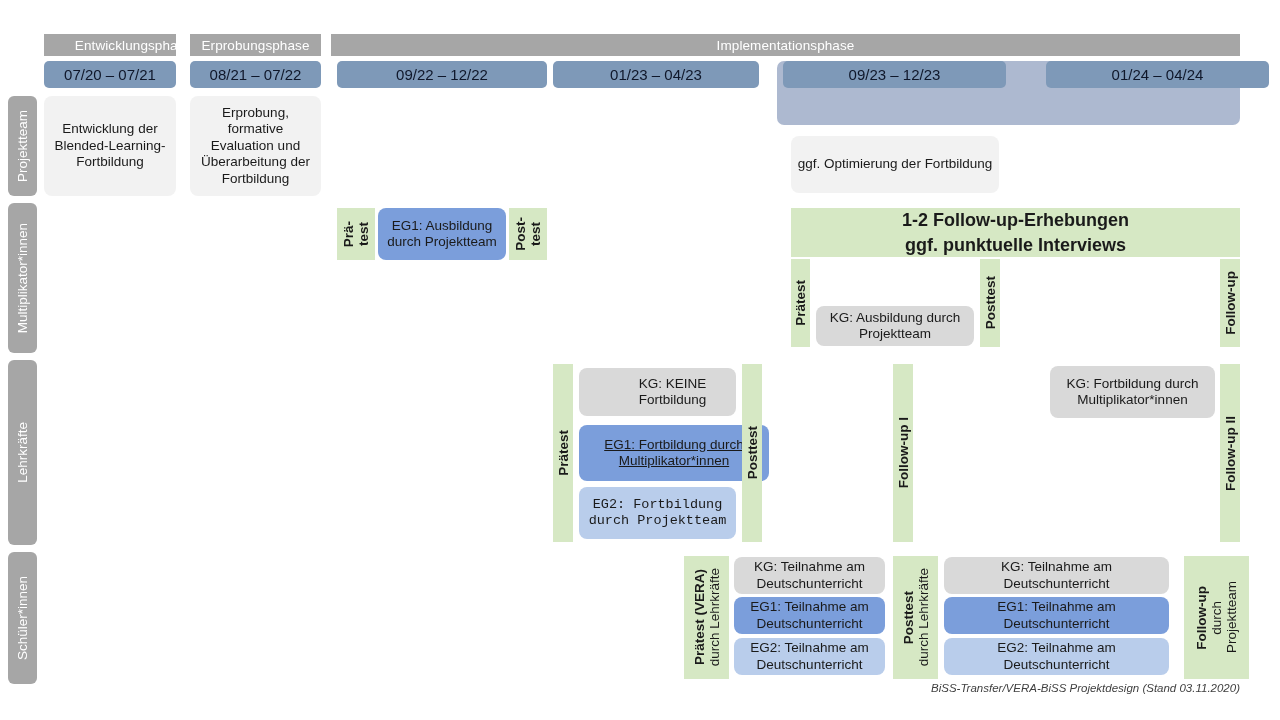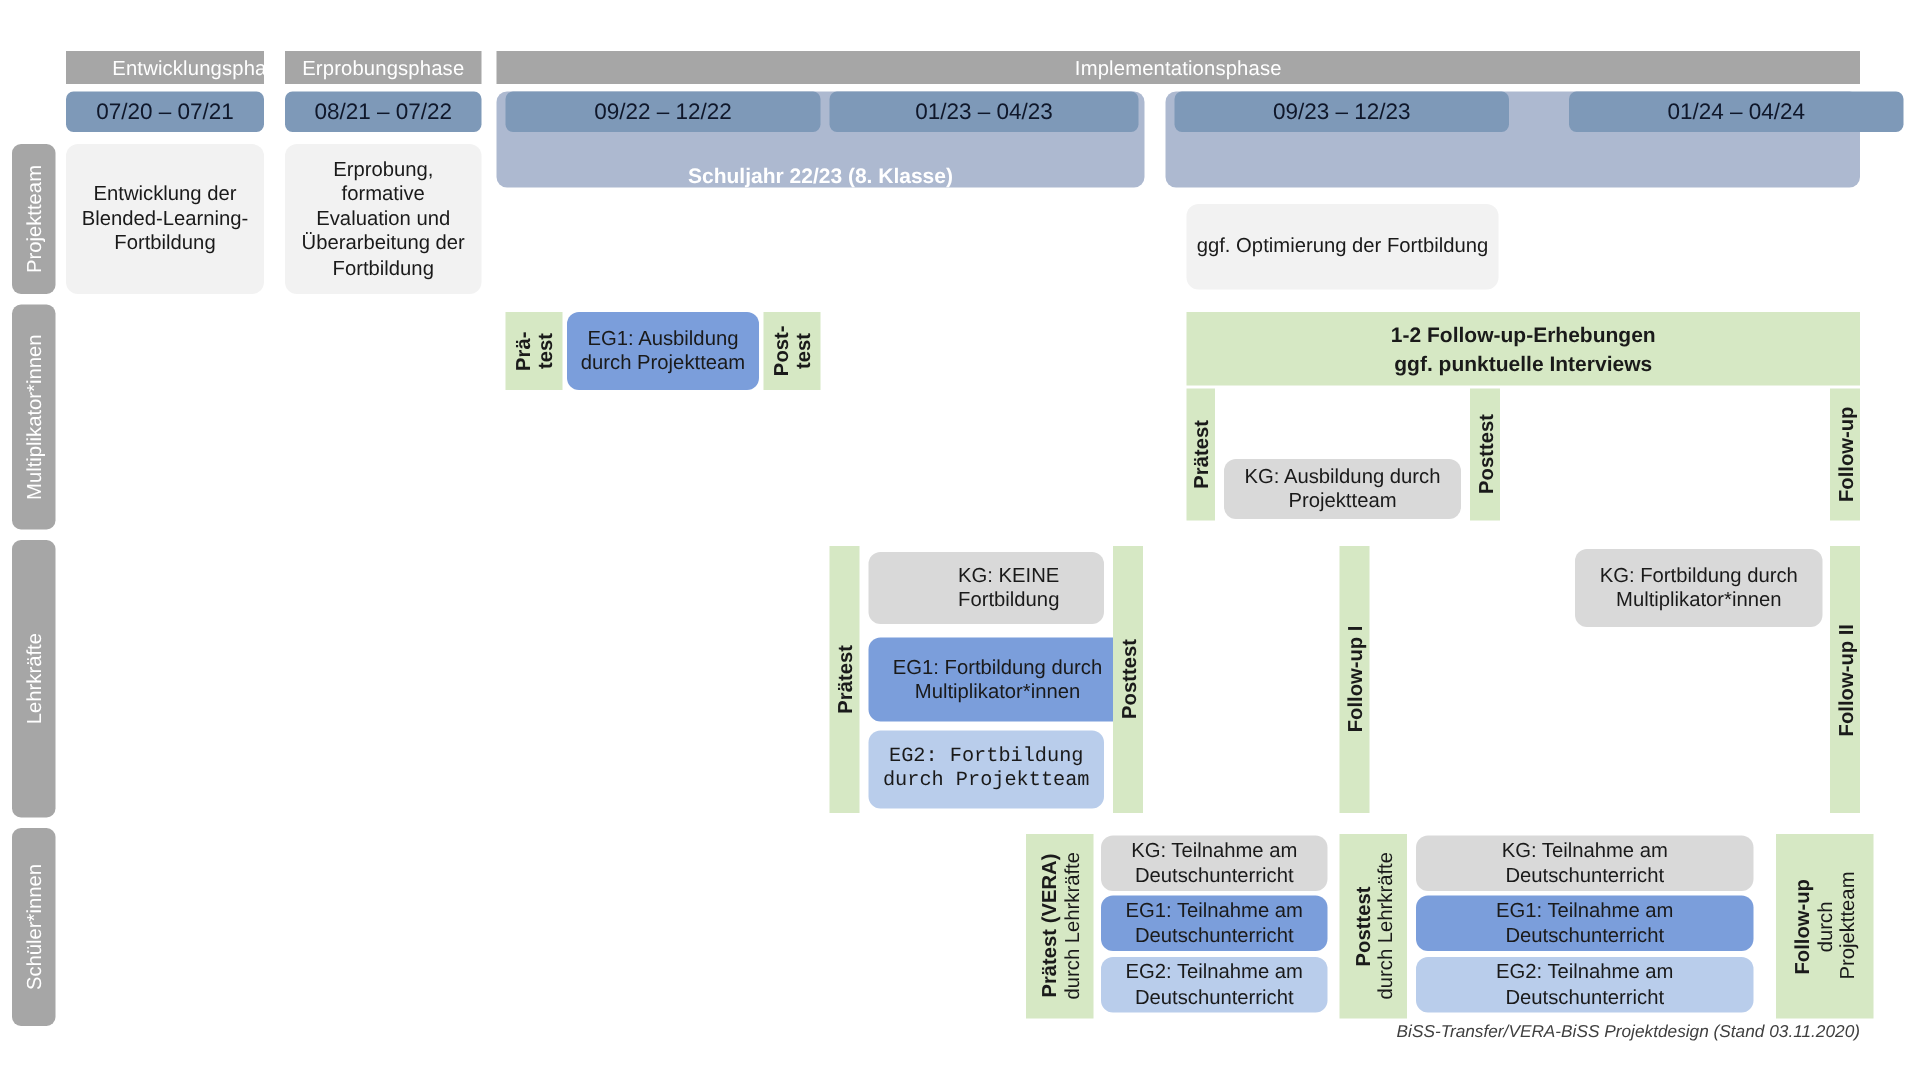--- a/index.html
+++ b/index.html
@@ -61,21 +61,21 @@
     background:#d6e8c4;
     display:flex;align-items:center;justify-content:center;
   }
   .green .vt{
     writing-mode:vertical-rl;transform:rotate(180deg);
     white-space:nowrap;font-weight:bold;font-size:13.5px;
     text-align:center;
   }
   .green .vt.reg{font-weight:normal;}
   .green.wide{
-    text-align:left;font-weight:bold;font-size:14px;line-height:1.35;
+    text-align:left;font-weight:bold;font-size:18px;line-height:1.35;
   }
   .green .stack{
     display:flex;flex-direction:row;align-items:center;justify-content:center;
     height:100%;
   }
 
   .footer{
     font-style:italic;font-size:11.5px;color:#3f3f3f;
     text-align:right;
   }
@@ -88,23 +88,20 @@
   <div class="abs phase-head" style="left:44px;top:34px;width:132px;height:22px;padding-left:47px;">
     <span>Entwicklungsphase</span>
   </div>
   <div class="abs phase-head" style="left:190px;top:34px;width:131px;height:22px;">
     <span>Erprobungsphase</span>
   </div>
   <div class="abs phase-head" style="left:331px;top:34px;width:909px;height:22px;">
     <span>Implementationsphase</span>
   </div>
 
-  <div class="abs year-band" style="left:331px;top:61px;width:432px;height:64px;">
-    <div class="year-band-label" style="align-items:flex-end;padding-bottom:8px;">Schuljahr 22/23 (8. Klasse)</div>
-  </div>
   <div class="abs year-band" style="left:777px;top:61px;width:463px;height:64px;">
     <div class="year-band-label" style="align-items:flex-end;padding-bottom:8px;margin-top:28px;">Schuljahr 23/24 (9. Klasse)</div>
   </div>
 
   <div class="abs date-bar" style="left:44px;top:61px;width:132px;height:27px;">
     <span>07/20 – 07/21</span>
   </div>
   <div class="abs date-bar" style="left:190px;top:61px;width:131px;height:27px;">
     <span>08/21 – 07/22</span>
   </div>
@@ -177,21 +174,21 @@
   <div class="abs green" style="left:1220px;top:259px;width:20px;height:88px;">
     <span class="vt">Follow-up</span>
   </div>
 
   <div class="abs green" style="left:553px;top:364px;width:20px;height:178px;">
     <span class="vt">Prätest</span>
   </div>
   <div class="abs card gray" style="left:579px;top:368px;width:157px;height:48px;padding-left:36px;">
     <span>KG:  KEINE Fortbildung</span>
   </div>
-  <div class="abs card blue-dark" style="left:579px;top:425px;width:172px;height:56px;">
+  <div class="abs card blue-dark" style="left:579px;top:425px;width:190px;height:56px;text-decoration:underline;">
     <span>EG1: Fortbildung durch Multiplikator*innen</span>
   </div>
   <div class="abs card blue-pale" style="left:579px;top:487px;width:157px;height:52px;font-family:Liberation Mono, monospace;">
     <span>EG2: Fortbildung durch Projektteam</span>
   </div>
   <div class="abs green" style="left:742px;top:364px;width:20px;height:178px;">
     <span class="vt">Posttest</span>
   </div>
 
   <div class="abs green" style="left:893px;top:364px;width:20px;height:178px;">

